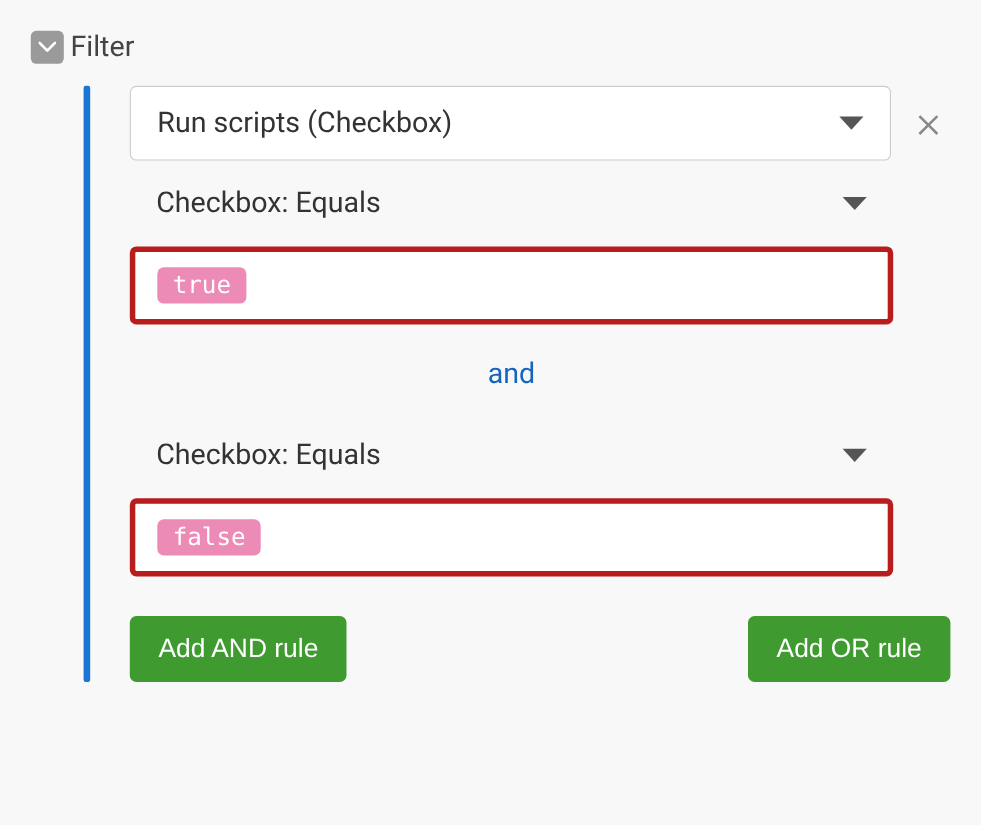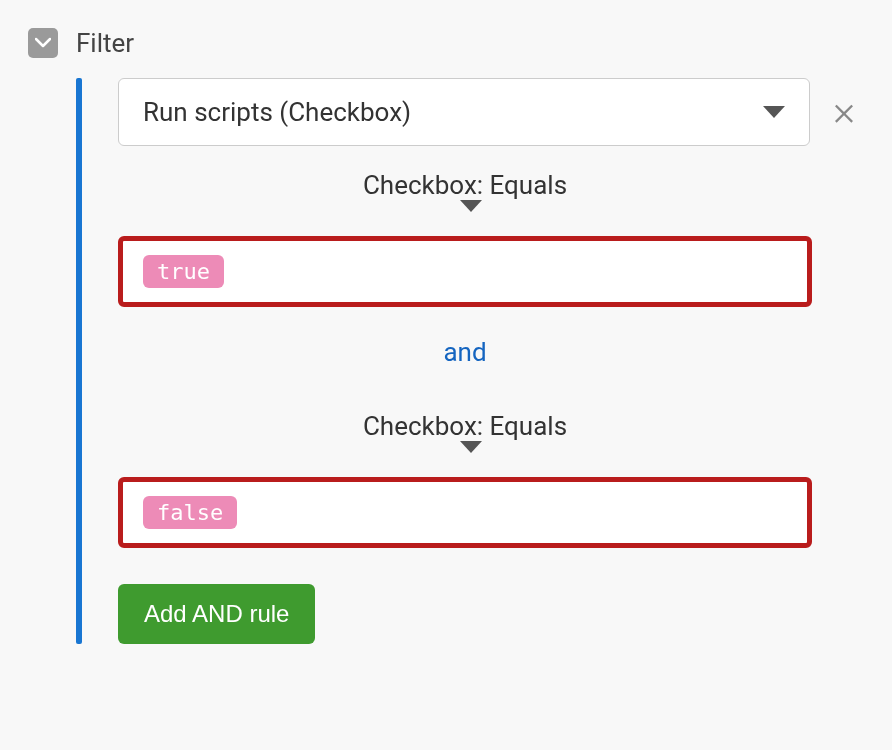--- a/index.html
+++ b/index.html
@@ -10,21 +10,21 @@
     body {
       font-family: -apple-system, BlinkMacSystemFont, "Segoe UI", Roboto, Helvetica, Arial, sans-serif;
       background: #f8f8f8;
       padding: 28px;
       font-size: 24px;
       color: #333;
     }
     .filter-header {
       display: flex;
       align-items: center;
-      gap: 18px;
+      gap: 6px;
       margin-bottom: 20px;
     }
     .collapse-toggle {
       width: 30px;
       height: 30px;
       background: #9a9a9a;
       border-radius: 5px;
       display: flex;
       align-items: center;
       justify-content: center;
@@ -104,21 +104,20 @@
       width: 28px;
       height: 28px;
       fill: #888;
     }
     .operator-row {
       display: flex;
       align-items: center;
       justify-content: space-between;
       padding: 14px 24px 14px 24px;
       cursor: pointer;
-      flex-direction: column;
     }
     .operator-text {
       font-size: 26px;
       color: #333;
     }
     .value-box {
       background: #fff;
       border: 5px solid #b91c1c;
       border-radius: 6px;
       padding: 14px 20px;
@@ -209,16 +208,17 @@
         <span class="operator-text">Checkbox: Equals</span>
         <span class="caret-down"></span>
       </div>
       <div class="value-box rule-inner">
         <span class="value-tag">false</span>
       </div>
     </div>
 
     <div class="button-row">
       <button class="add-btn">Add AND rule</button>
+      <button class="add-btn">Add OR rule</button>
     </div>
 
   </div>
 </div>
 
 </body></html>

